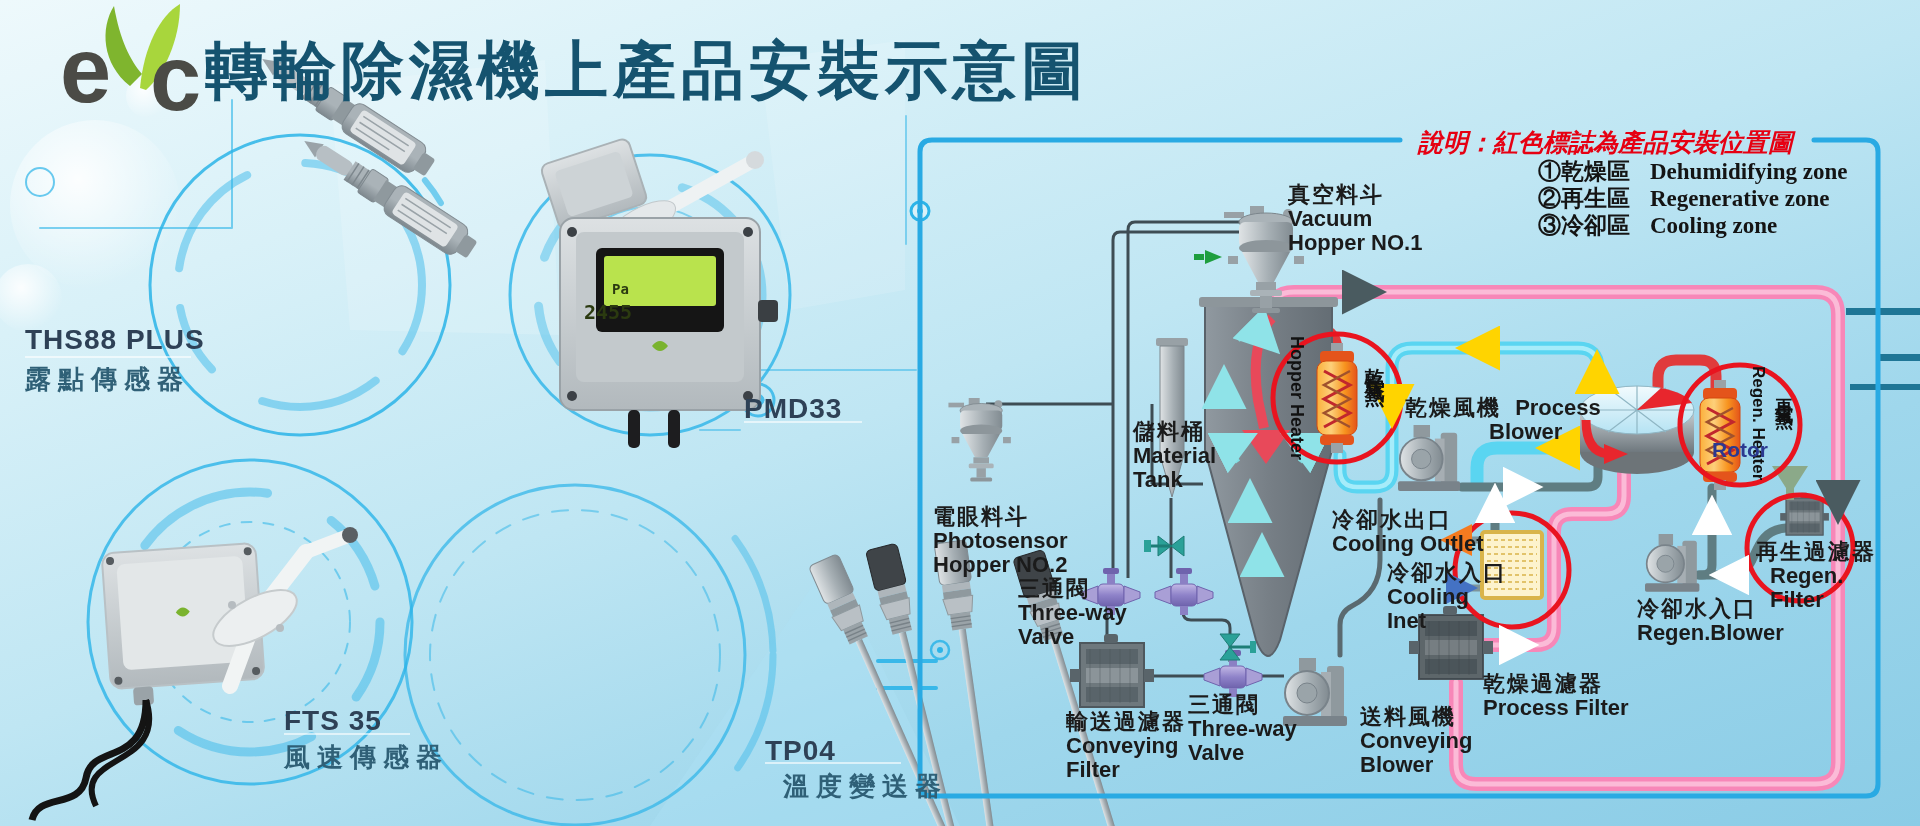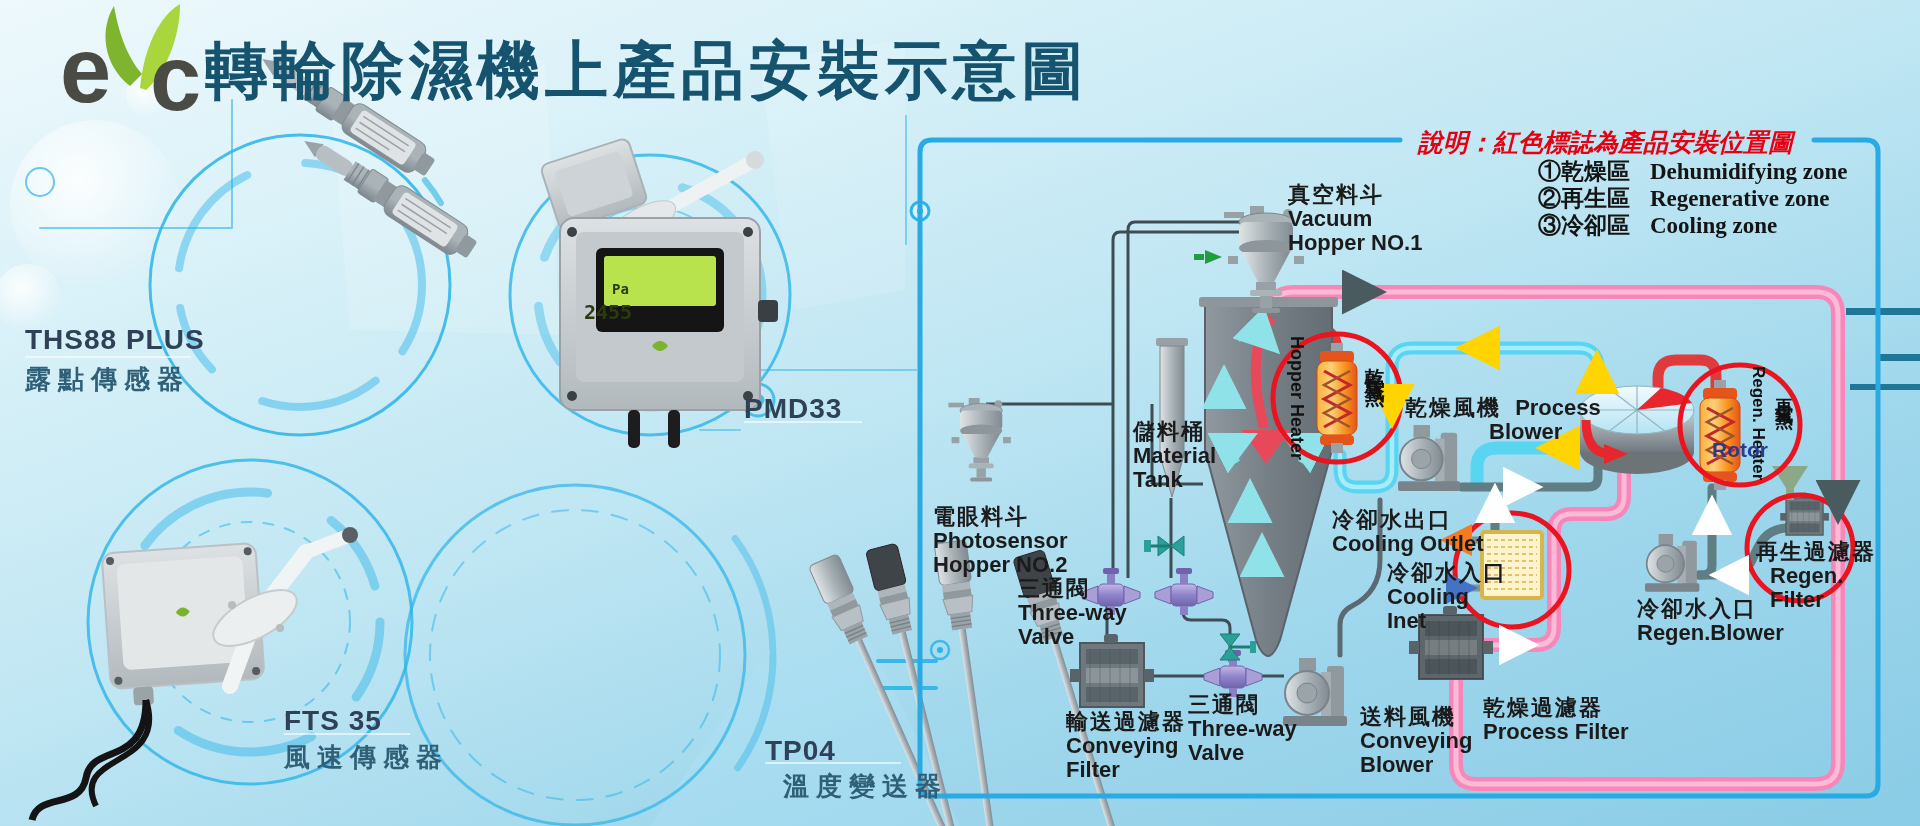--- a/index.html
+++ b/index.html
@@ -519,21 +519,21 @@
 </div>
 <div class="lbl" style="left:1332px;top:508px;">
   <span class="zh">冷卻水出口</span>
   <span class="en">Cooling Outlet</span>
 </div>
 <div class="lbl" style="left:1387px;top:561px;">
   <span class="zh">冷卻水入口</span>
   <span class="en">Cooling</span>
   <span class="en">Inet</span>
 </div>
-<div class="lbl" style="left:1483px;top:696px;">
+<div class="lbl" style="left:1483px;top:672px;">
   <span class="zh">乾燥過濾器</span>
   <span class="en">Process Filter</span>
 </div>
 <div class="lbl" style="left:1637px;top:597px;">
   <span class="zh">冷卻水入口</span>
   <span class="en">Regen.Blower</span>
 </div>
 <div class="lbl" style="left:1756px;top:540px;">
   <span class="zh">再生過濾器</span>
   <span class="en" style="margin-left:14px;">Regen.</span>

